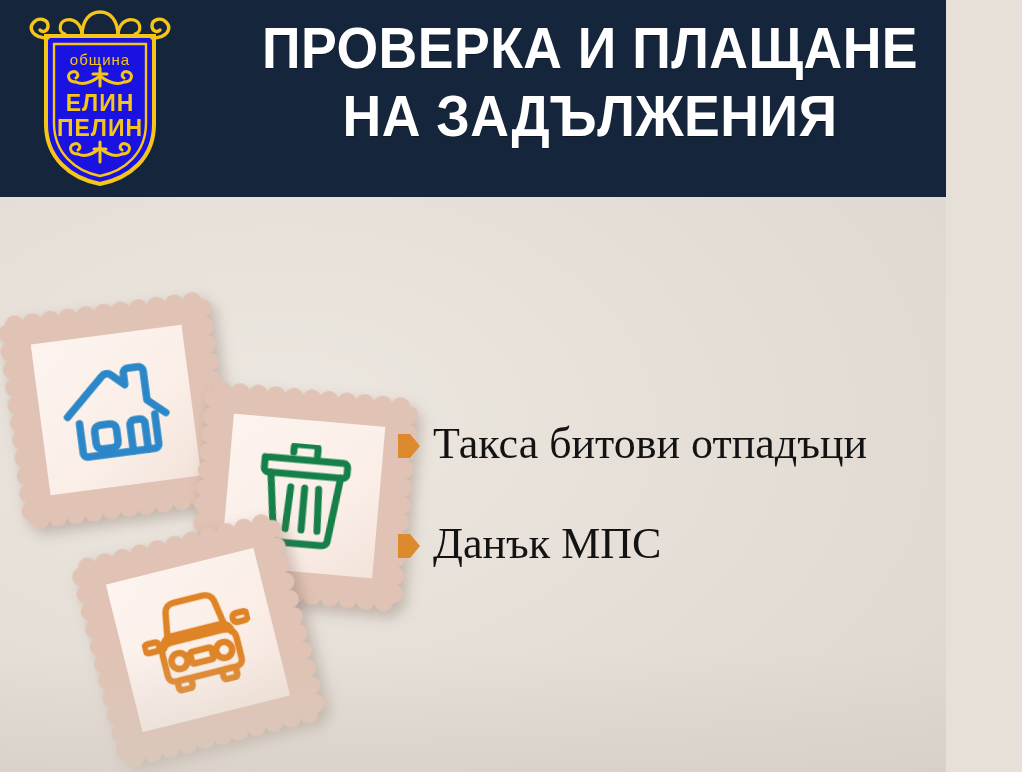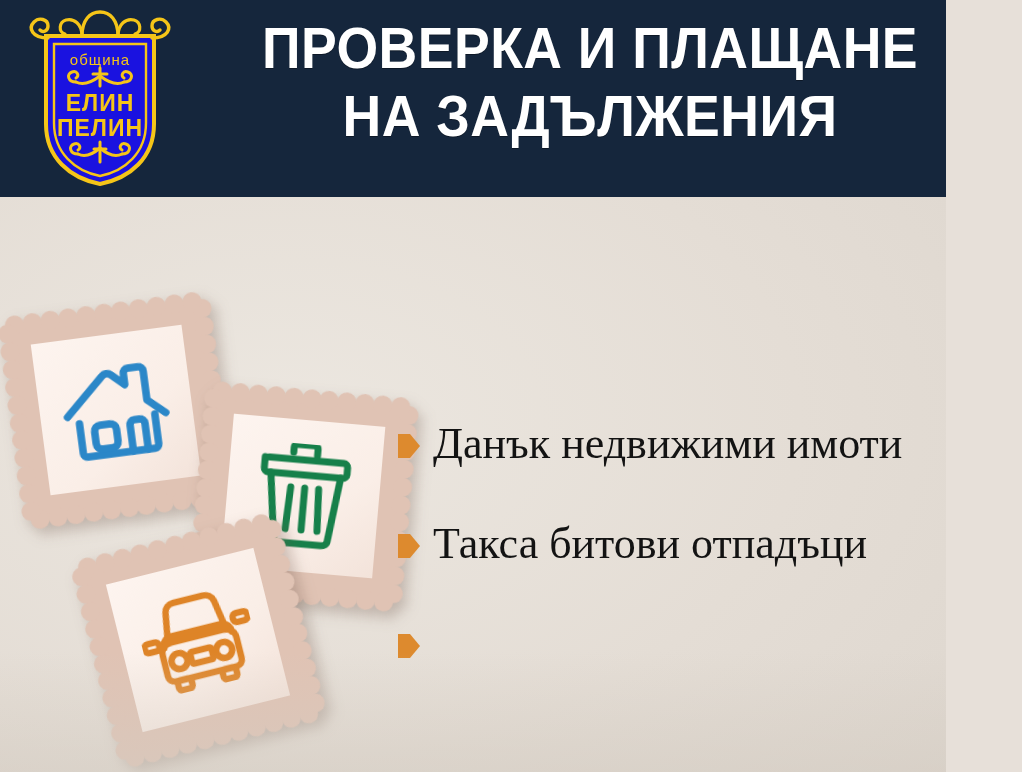--- a/index.html
+++ b/index.html
@@ -385,25 +385,22 @@
           <rect x="2" y="40" width="15" height="9" rx="4"></rect>
           <rect x="95" y="31" width="15" height="9" rx="4"></rect>
         </g>
       </svg>
     </div>
   </div>
 
   <div class="bullets">
     <div class="bullet-row">
       <span class="bullet-marker"></span>
-      <span class="bullet-text">Данък недвижими имоти</span>
+      <span class="bullet-text">Такса битови отпадъци</span>
     </div>
     <div class="bullet-row">
       <span class="bullet-marker"></span>
-      <span class="bullet-text">Такса битови отпадъци</span>
-    </div>
-    <div class="bullet-row">
-      <span class="bullet-marker"></span>
+      <span class="bullet-text">Данък МПС</span>
     </div>
   </div>
 
   <div class="vignette"></div>
 </div>
 
 </body></html>

